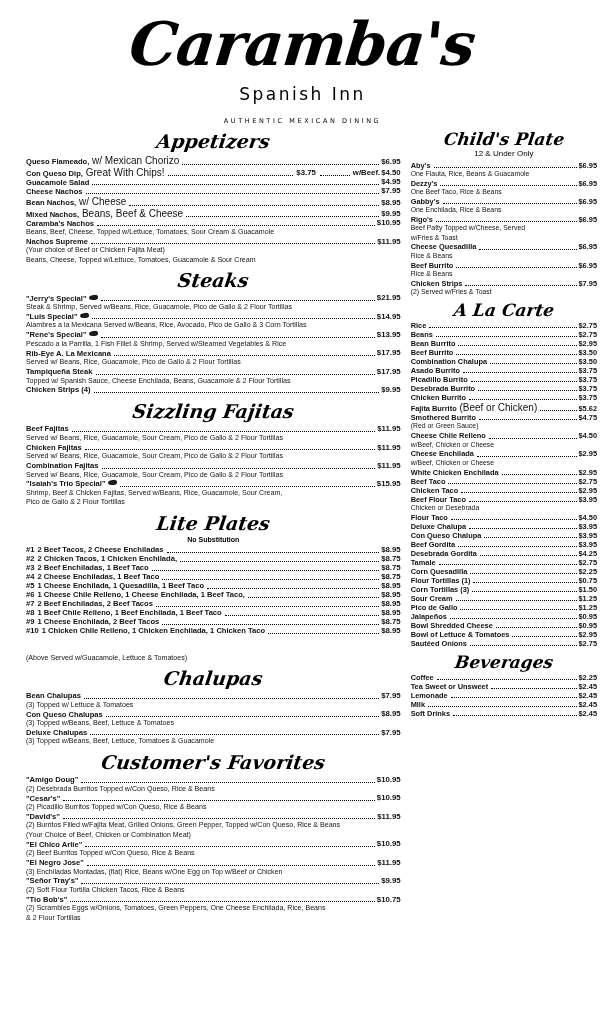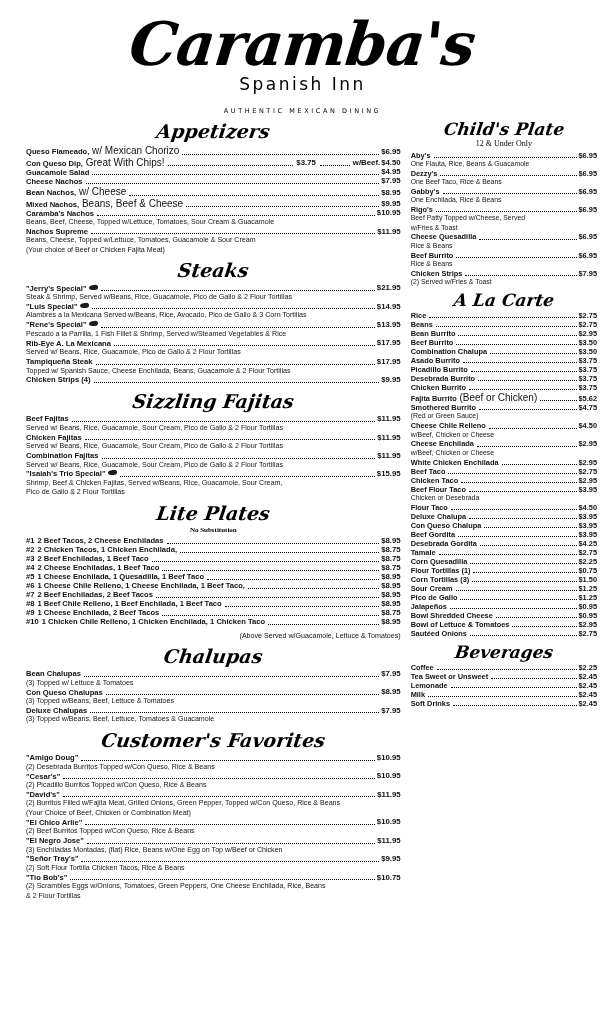--- a/index.html
+++ b/index.html
@@ -29,20 +29,21 @@
     line-height: 1.0;
     letter-spacing: -1px;
     color: #000;
     transform: skewX(-6deg);
     display: inline-block;
   }
   .brand-sub {
     font-family: "DejaVu Sans", sans-serif;
     font-size: 17px;
     letter-spacing: 2.5px;
+    margin-top: 10px;
     color: #000;
   }
   .brand-tag {
     font-family: "DejaVu Sans", sans-serif;
     font-size: 6.5px;
     letter-spacing: 2.6px;
     margin-top: 13px;
     color: #000;
   }
 
@@ -66,21 +67,20 @@
     transform: skewX(-8deg);
   }
   .col-left  .sec-head { font-size: 19px; margin: 5px 0 3px 0; }
   .col-right .sec-head { font-size: 17px; margin: 4px 0 1px 0; }
   .sec-sub {
     text-align: center;
     font-size: 7px;
     font-weight: bold;
     margin: -1px 0 3px 0;
     color: #000;
-    font-family: Liberation Serif, serif;
   }
   .sec-sub.plain { font-weight: normal; font-size: 8px; }
 
   
   .row {
     display: flex;
     align-items: flex-end;
     width: 100%;
     line-height: 1.12;
   }
@@ -132,23 +132,23 @@
     display: inline-block;
     width: 9px;
     height: 5px;
     margin-left: 2px;
     vertical-align: 1px;
     background: #1a1a1a;
     border-radius: 55% 40% 45% 50%;
     transform: rotate(-6deg);
   }
   .note-center {
-    text-align: right;
+    text-align: left;
     font-size: 7.1px;
-    margin-top: 5px;
+    margin-top: 18px;
   }
 </style>
 </head>
 <body>
 
 <div class="masthead">
   <div class="brand-script">Caramba's</div>
   <div class="brand-sub">Spanish Inn</div>
   <div class="brand-tag">AUTHENTIC MEXICAN DINING</div>
 </div>
@@ -193,22 +193,22 @@
         <span class="rname"><span>Caramba's Nachos</span></span>
         <span class="dots"></span>
         <span class="rprice">$10.95</span>
       </div>
       <div class="rdesc">Beans, Beef, Cheese, Topped w/Lettuce, Tomatoes, Sour Cream &amp; Guacamole</div>
       <div class="row">
         <span class="rname"><span>Nachos Supreme</span></span>
         <span class="dots"></span>
         <span class="rprice">$11.95</span>
       </div>
+      <div class="rdesc">(Your choice of Beef or Chicken Fajita Meat)</div>
       <div class="rdesc">Beans, Cheese, Topped w/Lettuce, Tomatoes, Guacamole &amp; Sour Cream</div>
-      <div class="rdesc">(Your choice of Beef or Chicken Fajita Meat)</div>
       <div class="sec-head">Steaks</div>
       <div class="row">
         <span class="rname"><span>"Jerry's Special"</span><span class="chili"></span></span>
         <span class="dots"></span>
         <span class="rprice">$21.95</span>
       </div>
       <div class="rdesc">Steak &amp; Shrimp, Served w/Beans, Rice, Guacamole, Pico de Gallo &amp; 2 Flour Tortillas</div>
       <div class="row">
         <span class="rname"><span>"Luis Special"</span><span class="chili"></span></span>
         <span class="dots"></span>

